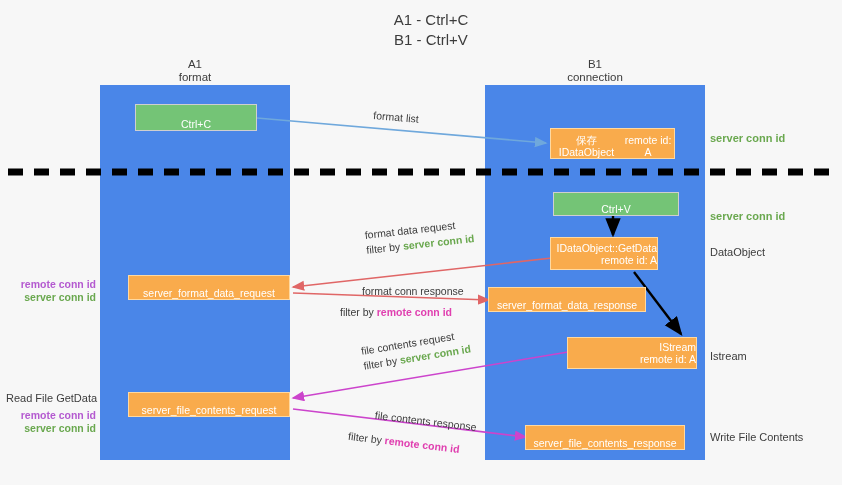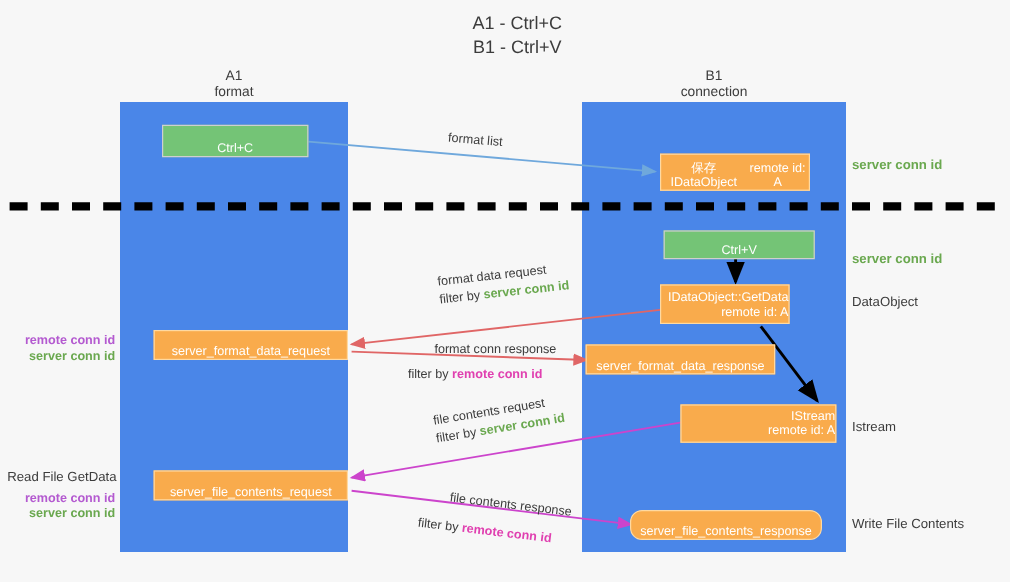--- a/index.html
+++ b/index.html
@@ -139,21 +139,21 @@
   </div>
 
   <div class="abs box orange" style="left:488px;top:287px;width:158px;height:25px;">
     <span>server_format_data_response</span>
   </div>
 
   <div class="abs box orange" style="left:128px;top:392px;width:162px;height:25px;">
     <span>server_file_contents_request</span>
   </div>
 
-  <div class="abs box orange" style="left:525px;top:425px;width:160px;height:25px;border-radius:10px;">
+  <div class="abs box orange" style="left:525px;top:425px;width:160px;height:25px;">
     <span>server_file_contents_response</span>
   </div>
 
   <div class="abs rlabel" style="left:710px;top:132px;color:#6aa84f;font-weight:bold;">server conn id</div>
   <div class="abs rlabel" style="left:710px;top:210px;color:#6aa84f;font-weight:bold;">server conn id</div>
   <div class="abs rlabel" style="left:710px;top:246px;">DataObject</div>
   <div class="abs rlabel" style="left:710px;top:350px;">Istream</div>
   <div class="abs rlabel" style="left:710px;top:431px;">Write File Contents</div>
 
   <div class="abs connstack" style="left:0px;top:278px;width:96px;">

